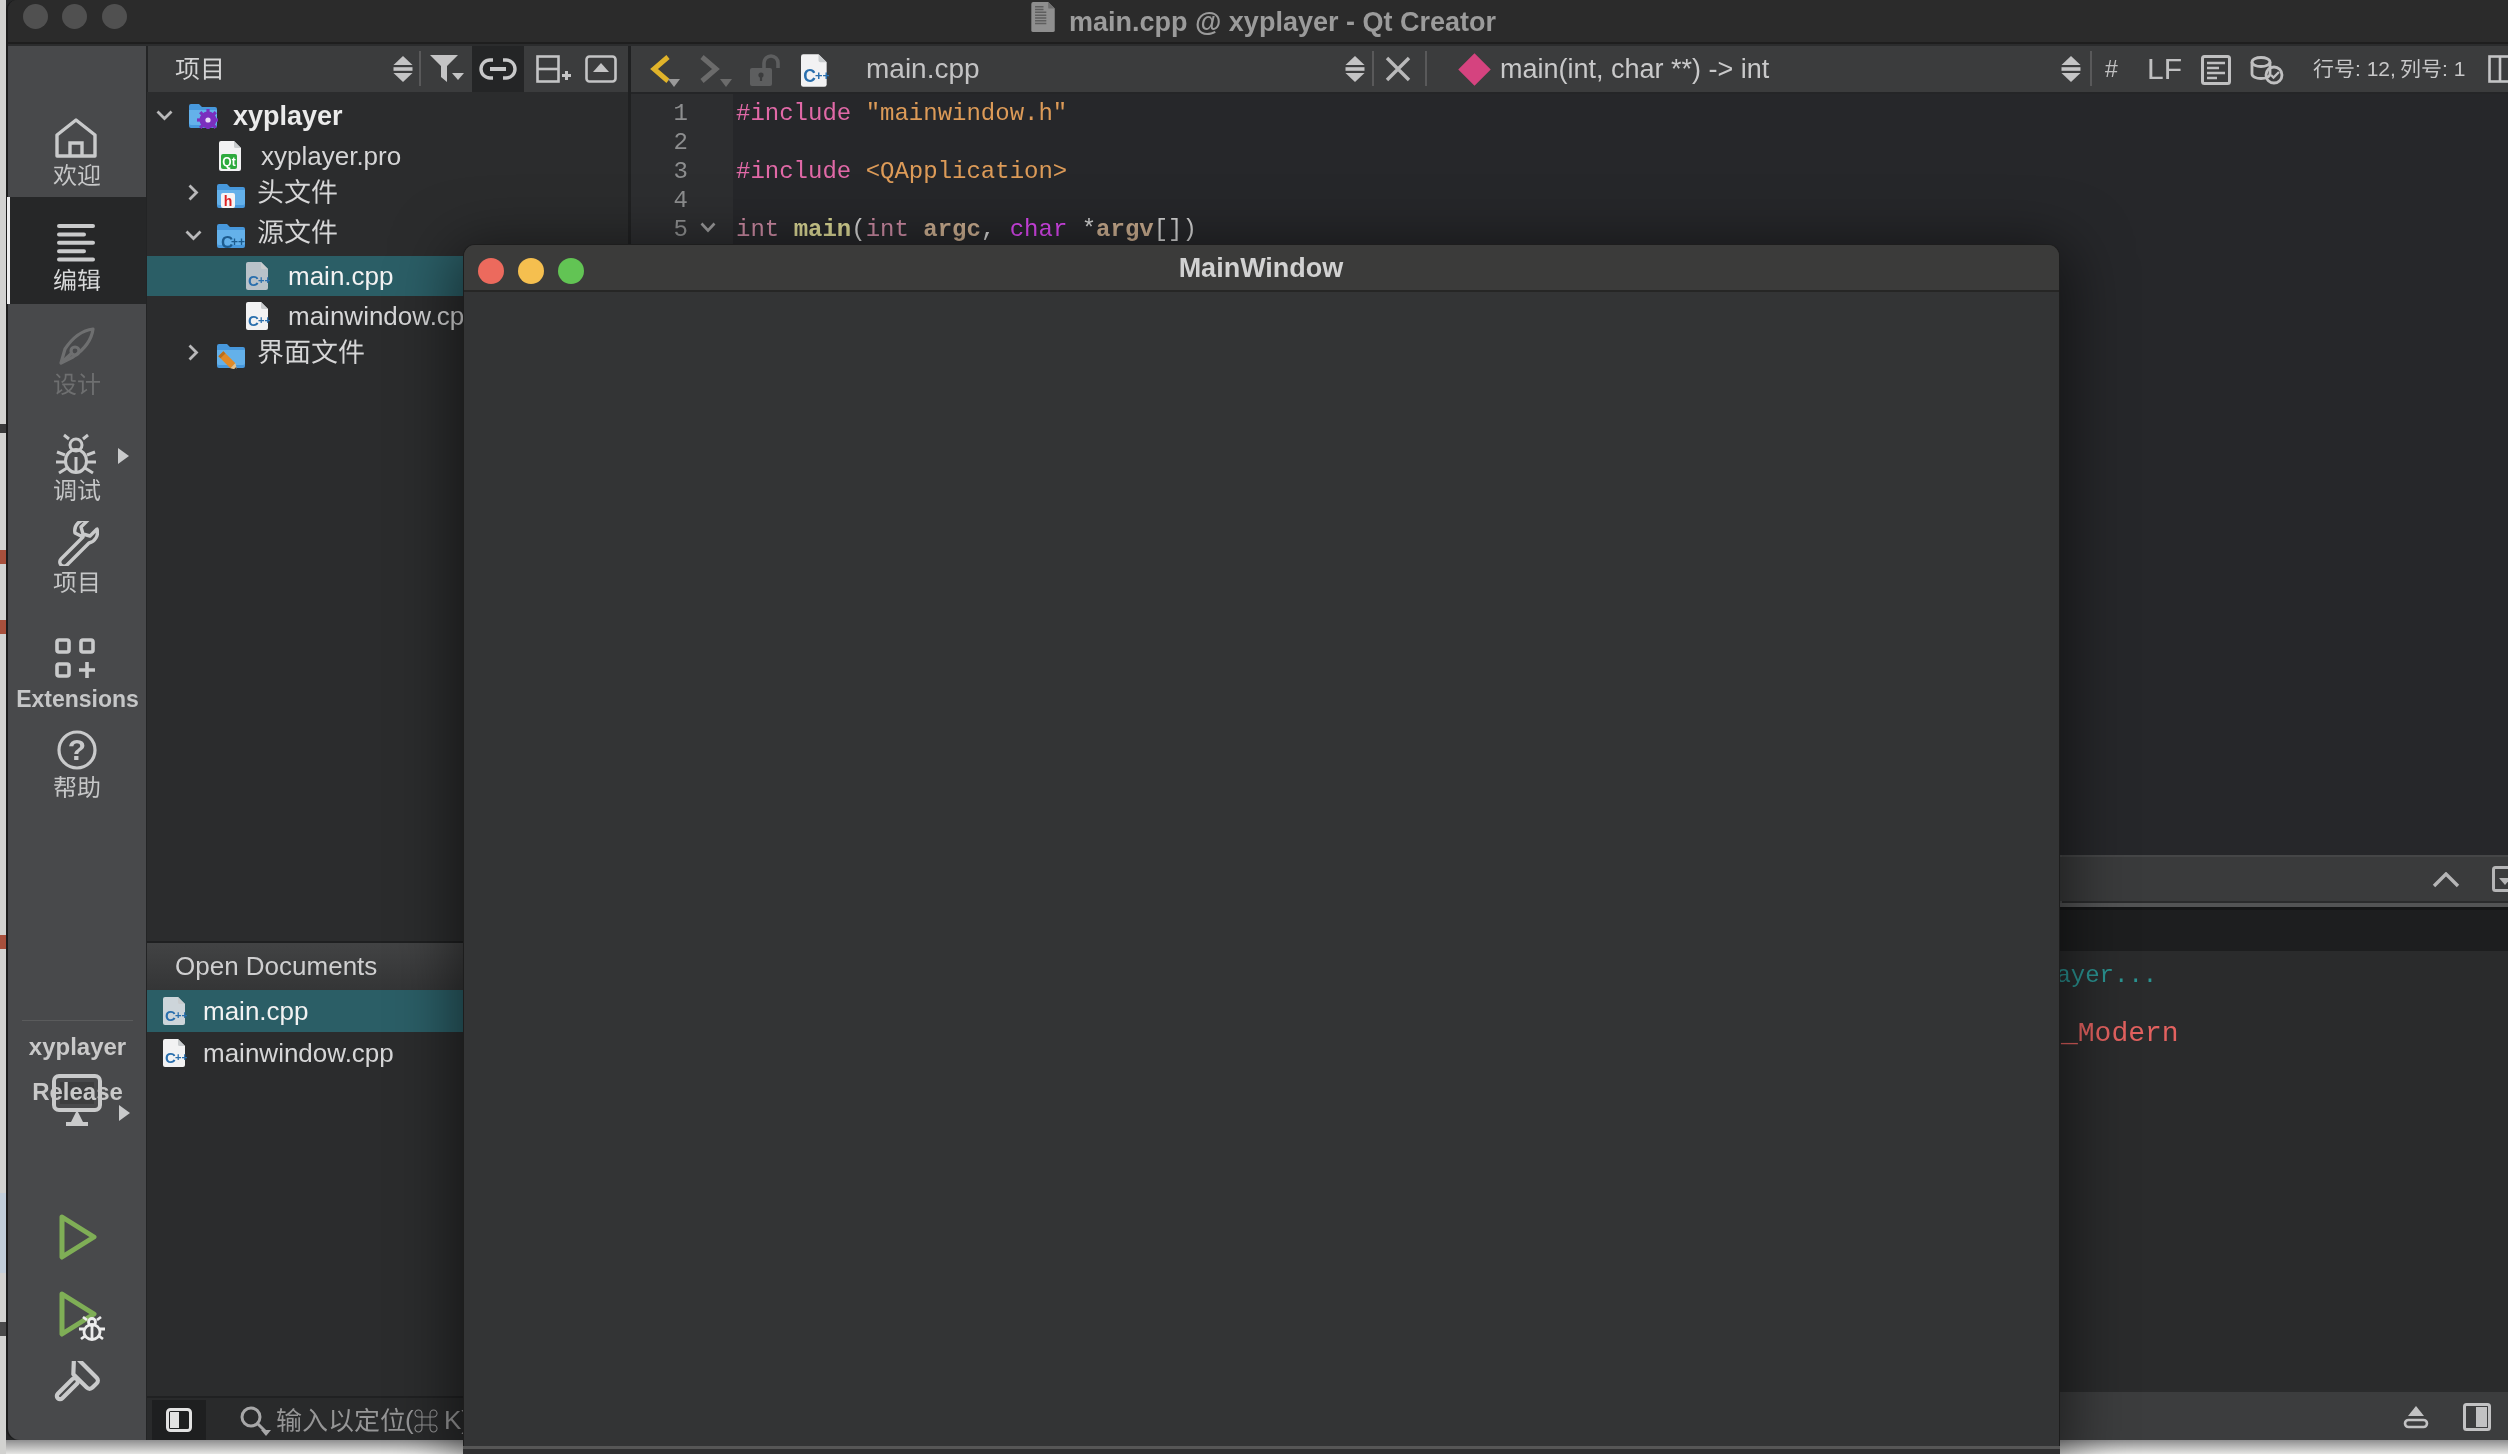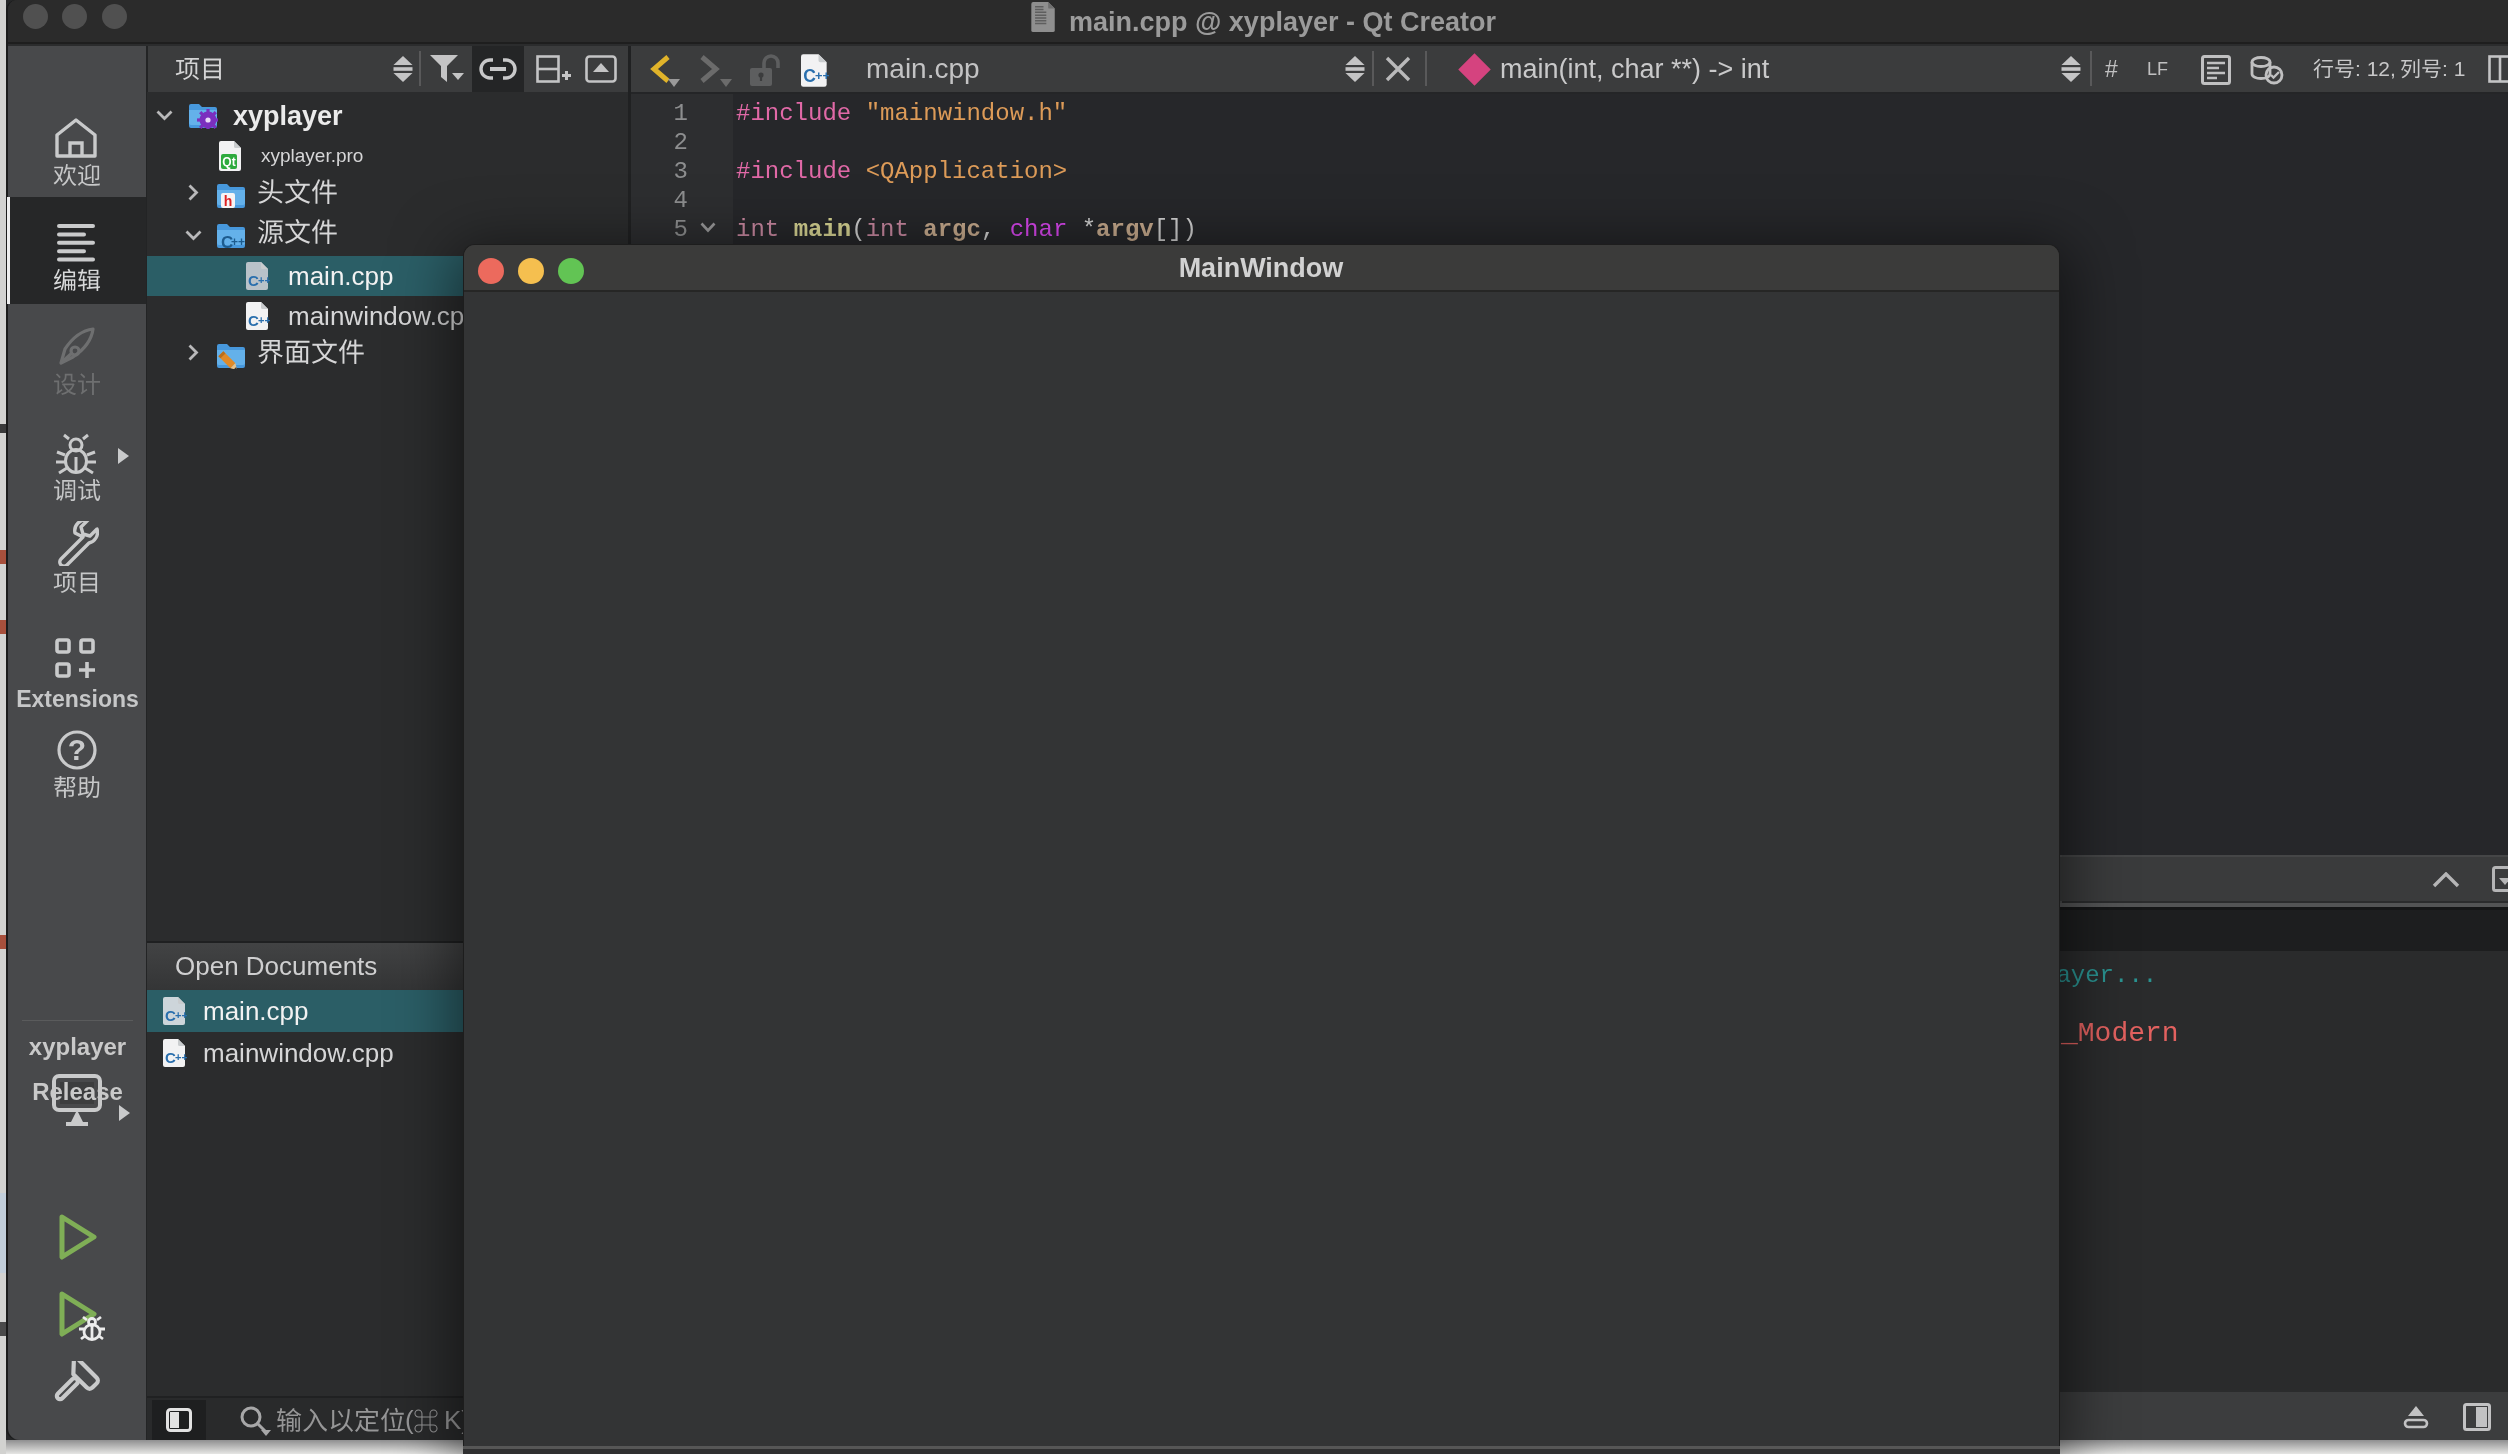--- a/index.html
+++ b/index.html
@@ -174,21 +174,21 @@
       <circle r="2.6" fill="#ead9f8"></circle>
     </g>
   </svg>
 <div class="abs" style="left:233px;top:96px;height:40px;line-height:40px;font-size:27px;font-weight:700;color:#ebebeb">xyplayer</div>
 <svg class="abs" style="left:219px;top:141px" width="24" height="30" viewBox="0 0 24 30">
 <path d="M2 0 h13 l7 7 v21 a2 2 0 0 1 -2 2 h-18 a2 2 0 0 1 -2 -2 v-26 a2 2 0 0 1 2 -2 z" fill="#f2f2f3"></path>
 <path d="M15 0 l7 7 h-5.5 a1.5 1.5 0 0 1 -1.5 -1.5 z" fill="#c9ccce"></path>
 <rect x="2" y="13" width="16" height="15" rx="2" fill="#2eaa3e"></rect>
 <text x="10" y="25" font-family="Liberation Sans" font-size="12" font-weight="700" fill="#fff" text-anchor="middle">Qt</text>
   </svg>
-<div class="abs" style="left:261px;top:136px;height:40px;line-height:40px;font-size:19px;color:#d6d6d7">xyplayer.pro</div>
+<div class="abs" style="left:261px;top:136px;height:40px;line-height:40px;font-size:26px;color:#d6d6d7">xyplayer.pro</div>
 <svg class="abs" style="left:188px;top:184px" width="11" height="17" viewBox="0 0 11 17" fill="none" stroke="#b9b9ba" stroke-width="2.8">
     <path d="M1.5 1.5 L8.5 8.5 L1.5 15.5"></path>
   </svg>
 <svg class="abs" style="left:216px;top:183px" width="30" height="26" viewBox="0 0 30 26">
 <path d="M1 3 a2 2 0 0 1 2-2 h8 l3 3 h13 a2 2 0 0 1 2 2 v17 a2 2 0 0 1 -2 2 h-24 a2 2 0 0 1 -2-2 z" fill="#4798dc"></path>
 <path d="M1 7 h28 v13 a2 2 0 0 1 -2 2 h-24 a2 2 0 0 1 -2-2 z" fill="#64b1ea"></path>
     <rect x="5" y="10" width="14" height="15" rx="2" fill="#f5f5f5"></rect>
 <text x="12" y="23" font-family="Liberation Sans" font-size="14" font-weight="700" fill="#d22" text-anchor="middle">h</text>
   </svg>
 <svg style="position:absolute;left:257px;top:178px;" width="81.0" height="27" viewBox="0 0 3000 1000" fill="#d6d6d7">
@@ -325,21 +325,21 @@
 <div class="abs" style="left:1425px;top:51px;width:2px;height:35px;background:#59595a"></div>
 <div class="abs" style="left:1463px;top:58px;width:23px;height:23px;background:#d5437f;transform:rotate(45deg)"></div>
 <div class="abs" style="left:1500px;top:46px;height:46px;line-height:46px;font-size:27px;color:#c9c9ca">main(int, char **) -&gt; int</div>
 <svg class="abs" style="left:2060px;top:56px" width="22" height="26" viewBox="0 0 22 26" fill="#c4c4c5">
 <path d="M11 0 L20.5 9 H1.5 Z"></path>
     <rect x="1.5" y="11.2" width="19" height="3.6"></rect>
     <path d="M11 26 L1.5 17 H20.5 Z"></path>
   </svg>
 <div class="abs" style="left:2090px;top:51px;width:2px;height:35px;background:#59595a"></div>
 <div class="abs" style="left:2105px;top:46px;height:46px;line-height:46px;font-size:23px;color:#c0c0c1">#</div>
-<div class="abs" style="left:2147px;top:46px;height:38px;line-height:46px;font-size:18px;color:#c0c0c1">LF</div>
+<div class="abs" style="left:2147px;top:46px;height:38px;line-height:46px;font-size:30px;color:#c0c0c1">LF</div>
 <svg class="abs" style="left:2201px;top:55px" width="30" height="30" viewBox="0 0 30 30">
 <rect x="1.5" y="1.5" width="27" height="27" rx="2" fill="none" stroke="#c0c0c1" stroke-width="3"></rect>
 <path d="M6 8 h18 M6 13 h12 M6 18 h18 M6 23 h10" stroke="#c0c0c1" stroke-width="2.6"></path>
   </svg>
 <svg class="abs" style="left:2248px;top:53px" width="36" height="34" viewBox="0 0 36 34" fill="none" stroke="#c0c0c1" stroke-width="2.8">
 <ellipse cx="13" cy="9" rx="9" ry="4.5"></ellipse>
     <path d="M4 9 v12 a9 4.5 0 0 0 18 0 V9"></path>
 <circle cx="26" cy="22" r="8"></circle>
     <path d="M23 22 l2.5 2.5 L31 19" stroke-width="2.4"></path>
   </svg>

